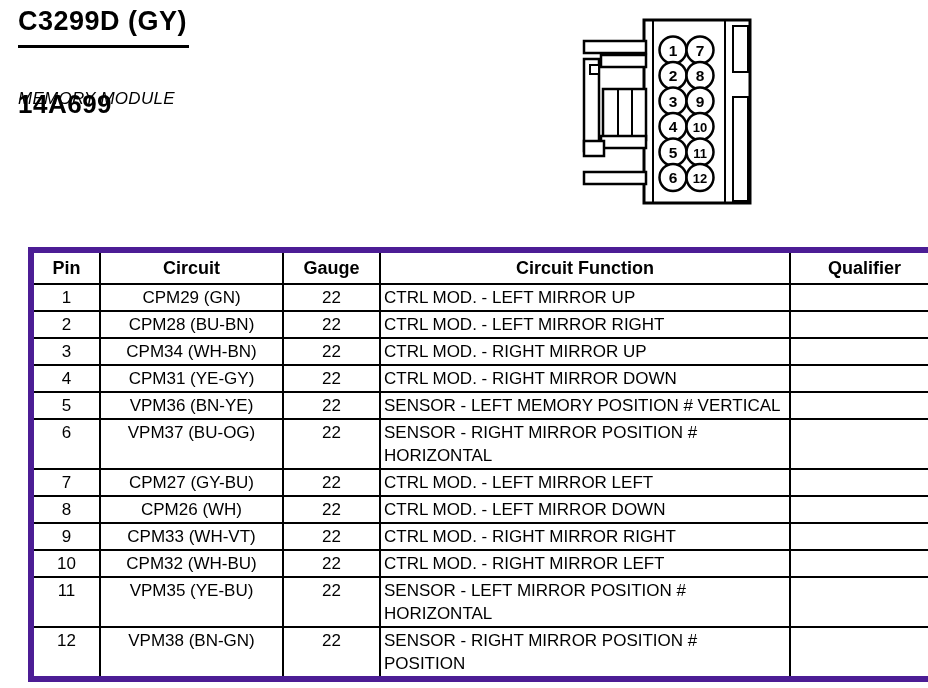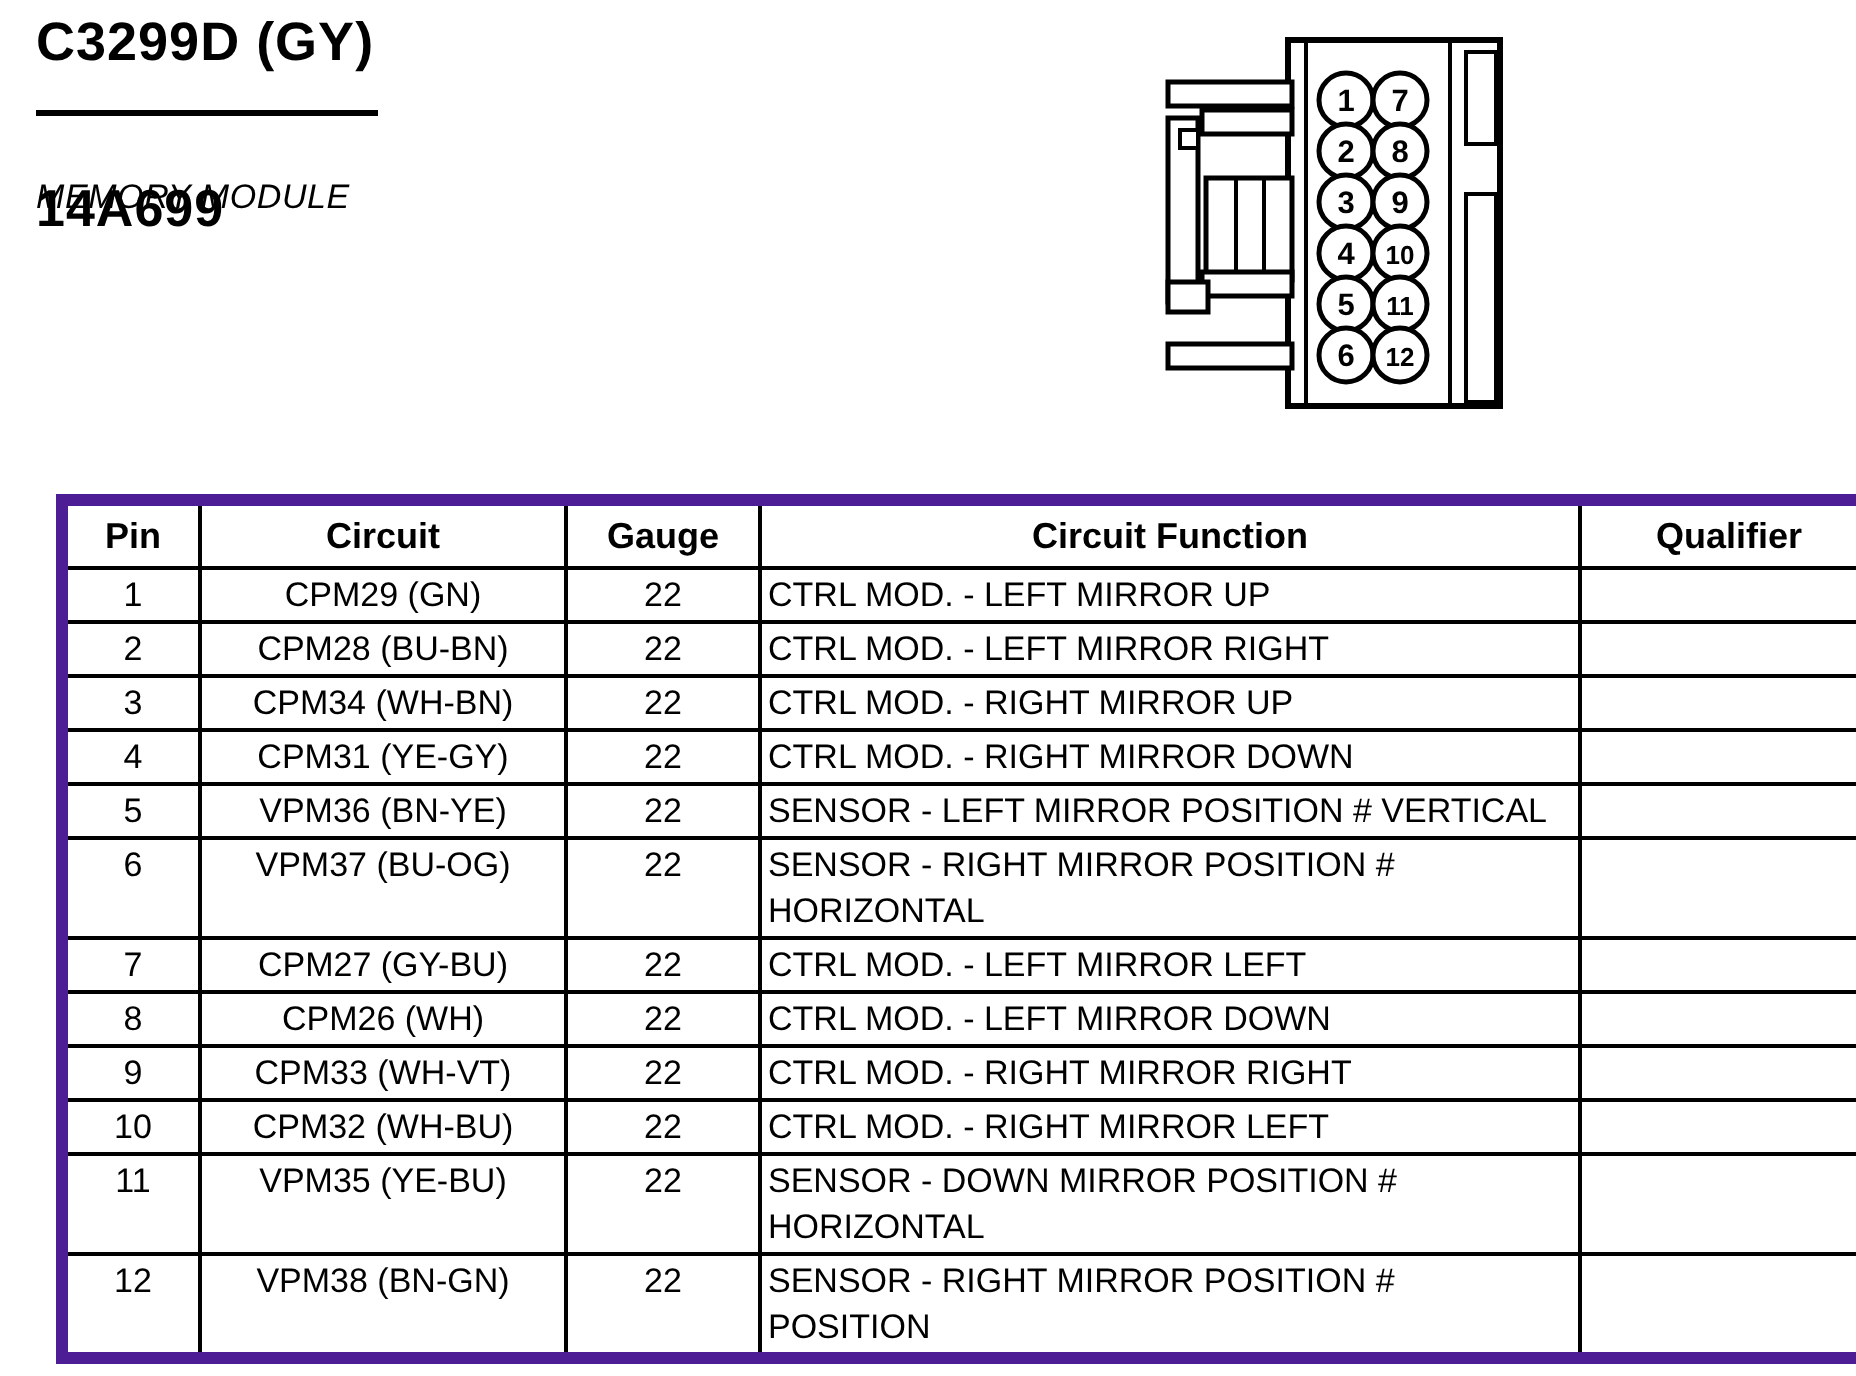--- a/index.html
+++ b/index.html
@@ -6,21 +6,21 @@
   body{
     width:928px;height:688px;position:relative;overflow:hidden;
     background:#ffffff;color:#000000;
     font-family:"Liberation Sans","DejaVu Sans",sans-serif;
   }
   .connector-id{
     position:absolute;left:18px;top:6px;
     font-size:27px;font-weight:bold;letter-spacing:0.5px;
   }
   .connector-id .underlined{
-    display:inline-block;border-bottom:3px solid #000;padding:0 2px 18px 0;
+    display:inline-block;border-bottom:3px solid #000;padding:0 2px 8px 0;
   }
   .part-number{
     position:absolute;left:18px;top:56px;
     font-size:26px;font-weight:bold;letter-spacing:0.5px;margin-top:33px;
   }
   .component-name{
     position:absolute;left:18px;top:89px;
     font-size:17px;letter-spacing:0.3px;font-style:italic;
   }
   .connector-svg{position:absolute;left:545px;top:5px;}
@@ -150,21 +150,21 @@
         <td class="c-function">
           <div>CTRL MOD. - RIGHT MIRROR DOWN</div>
         </td>
         <td class="c-qualifier"></td>
       </tr>
       <tr>
         <td class="c-pin">5</td>
         <td class="c-circuit">VPM36 (BN-YE)</td>
         <td class="c-gauge">22</td>
         <td class="c-function">
-          <div>SENSOR - LEFT MIRROR POSITION # VERTICAL</div>
+          <div>SENSOR - LEFT MEMORY POSITION # VERTICAL</div>
         </td>
         <td class="c-qualifier"></td>
       </tr>
       <tr>
         <td class="c-pin">6</td>
         <td class="c-circuit">VPM37 (BU-OG)</td>
         <td class="c-gauge">22</td>
         <td class="c-function">
           <div>SENSOR - RIGHT MIRROR POSITION #</div>
           <div>HORIZONTAL</div>
@@ -205,21 +205,21 @@
         <td class="c-function">
           <div>CTRL MOD. - RIGHT MIRROR LEFT</div>
         </td>
         <td class="c-qualifier"></td>
       </tr>
       <tr>
         <td class="c-pin">11</td>
         <td class="c-circuit">VPM35 (YE-BU)</td>
         <td class="c-gauge">22</td>
         <td class="c-function">
-          <div>SENSOR - DOWN MIRROR POSITION #</div>
+          <div>SENSOR - LEFT MIRROR POSITION #</div>
           <div>HORIZONTAL</div>
         </td>
         <td class="c-qualifier"></td>
       </tr>
       <tr>
         <td class="c-pin">12</td>
         <td class="c-circuit">VPM38 (BN-GN)</td>
         <td class="c-gauge">22</td>
         <td class="c-function">
           <div>SENSOR - RIGHT MIRROR POSITION #</div>

